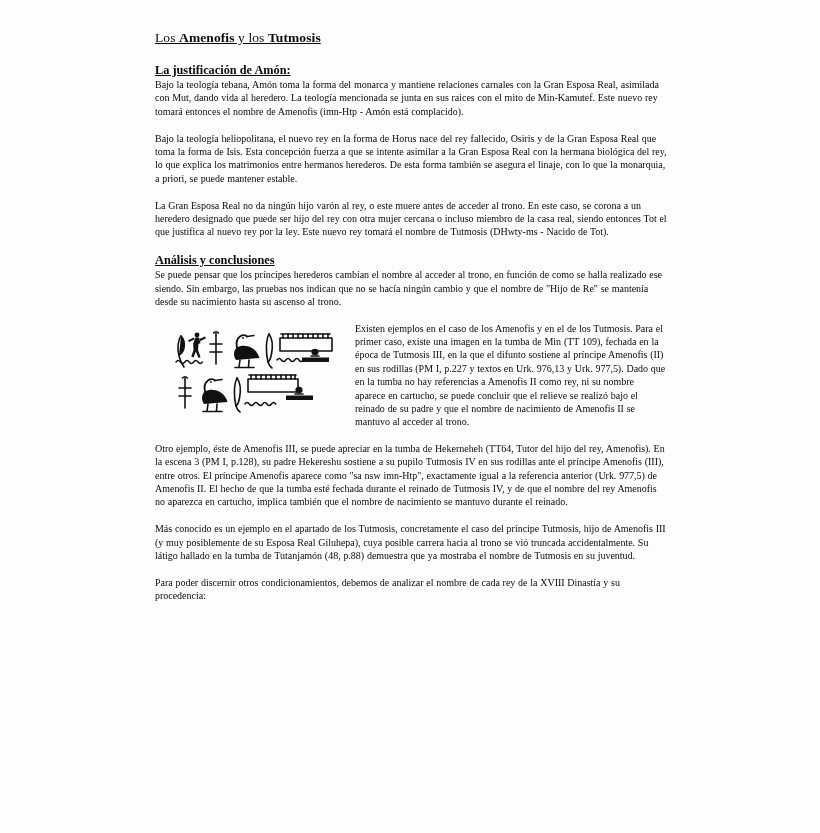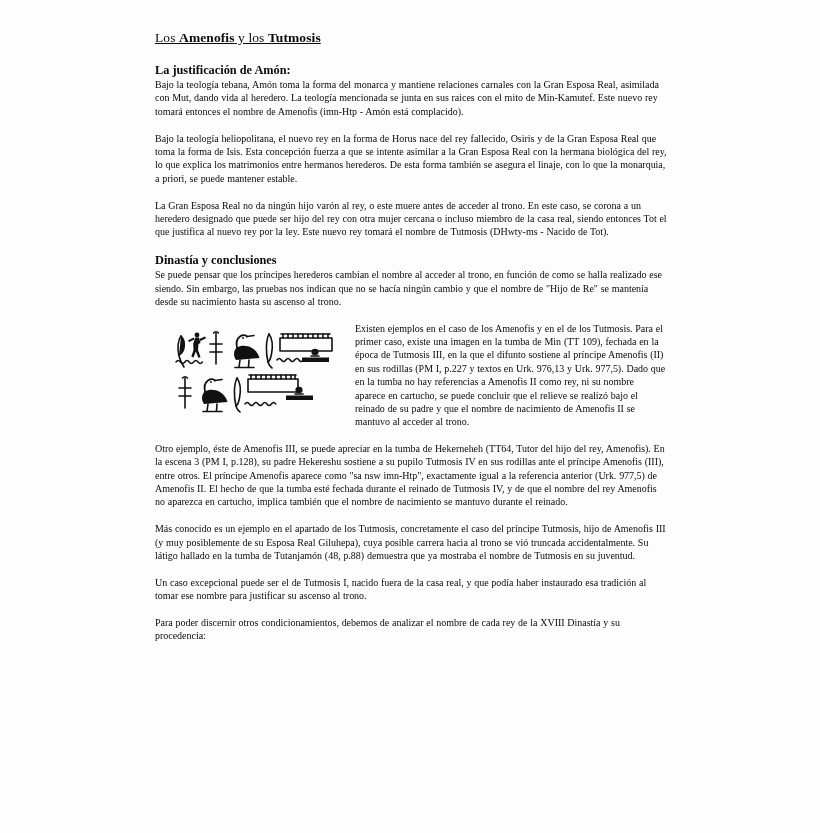--- a/index.html
+++ b/index.html
@@ -37,20 +37,21 @@
     letter-spacing: 0.1px;
   }
   .doc-title b { font-weight: bold; }
   .title-wrap { display: block; }
   .heading-line {
     margin: 0 0 0 0;
     line-height: 1.32;
     font-size: 12.3px;
   }
   .heading-underline {
+    text-decoration: underline;
     font-weight: bold;
     text-align: right;
   }
   p.para {
     font-size: 10px;
     line-height: 1.335;
     margin: 0 0 13.5px 0;
     text-align: left;
     letter-spacing: -0.02px;
     word-spacing: 0.3px;
@@ -78,21 +79,21 @@
 
     <div class="heading-line">
       <span class="heading-underline">La justificación de Amón:</span>
     </div>
     <p class="para">Bajo la teología tebana, Amón toma la forma del monarca y mantiene relaciones carnales con la Gran Esposa Real, asimilada con Mut, dando vida al heredero. La teología mencionada se junta en sus raices con el mito de Min-Kamutef. Este nuevo rey tomará entonces el nombre de Amenofis (imn-Htp - Amón está complacido).</p>
     <p class="para">Bajo la teología heliopolitana, el nuevo rey en la forma de Horus nace del rey fallecido, Osiris y de la Gran Esposa Real que toma la forma de Isis. Esta concepción fuerza a que se intente asimilar a la Gran Esposa Real con la hermana biológica del rey, lo que explica los matrimonios entre hermanos herederos. De esta forma también se asegura el linaje, con lo que la monarquia, a priori, se puede mantener estable.</p>
 
     <p class="para">La Gran Esposa Real no da ningún hijo varón al rey, o este muere antes de acceder al trono. En este caso, se corona a un heredero designado que puede ser hijo del rey con otra mujer cercana o incluso miembro de la casa real, siendo entonces Tot el que justifica al nuevo rey por la ley. Este nuevo rey tomará el nombre de Tutmosis (DHwty-ms - Nacido de Tot).</p>
 
     <div class="heading-line">
-      <span class="heading-underline">Dinastía y conclusiones</span>
+      <span class="heading-underline">Análisis y conclusiones</span>
     </div>
     <p class="para">Se puede pensar que los príncipes herederos cambian el nombre al acceder al trono, en función de como se halla realizado ese siendo. Sin embargo, las pruebas nos indican que no se hacía ningún cambio y que el nombre de "Hijo de Re" se mantenía desde su nacimiento hasta su ascenso al trono.</p>
 
     <div class="glyph-wrap clearfix">
       <div class="glyph-float">
         <svg width="176" height="92" viewBox="0 0 176 92" xmlns="http://www.w3.org/2000/svg">
           <g fill="none" stroke="#111111" stroke-width="1.6" stroke-linecap="round" stroke-linejoin="round">
 
             <path d="M8 10 C5 14 4 22 6 30 C7 34 9 38 11 41"></path>
             <path d="M8 10 C11 13 12 17 11 22 C10 26 8 28 6 29" fill="#111111"></path>
@@ -164,17 +165,16 @@
               <rect x="1" y="9.5" width="27" height="4.5" fill="#111111" stroke="none"></rect>
             </g>
           </g>
         </svg>
       </div>
       <p class="para">Existen ejemplos en el caso de los Amenofis y en el de los Tutmosis. Para el primer caso, existe una imagen en la tumba de Min (TT 109), fechada en la época de Tutmosis III, en la que el difunto sostiene al príncipe Amenofis (II) en sus rodillas (PM I, p.227 y textos en Urk. 976,13 y Urk. 977,5). Dado que en la tumba no hay referencias a Amenofis II como rey, ni su nombre aparece en cartucho, se puede concluir que el relieve se realizó bajo el reinado de su padre y que el nombre de nacimiento de Amenofis II se mantuvo al acceder al trono.</p>
     </div>
 
     <p class="para">Otro ejemplo, éste de Amenofis III, se puede apreciar en la tumba de Hekerneheh (TT64, Tutor del hijo del rey, Amenofis). En la escena 3 (PM I, p.128), su padre Hekereshu sostiene a su pupilo Tutmosis IV en sus rodillas ante el príncipe Amenofis (III), entre otros. El príncipe Amenofis aparece como "sa nsw imn-Htp", exactamente igual a la referencia anterior (Urk. 977,5) de Amenofis II. El hecho de que la tumba esté fechada durante el reinado de Tutmosis IV, y de que el nombre del rey Amenofis no aparezca en cartucho, implica también que el nombre de nacimiento se mantuvo durante el reinado.</p>
     <p class="para">Más conocido es un ejemplo en el apartado de los Tutmosis, concretamente el caso del príncipe Tutmosis, hijo de Amenofis III (y muy posiblemente de su Esposa Real Giluhepa), cuya posible carrera hacia al trono se vió truncada accidentalmente. Su látigo hallado en la tumba de Tutanjamón (48, p.88) demuestra que ya mostraba el nombre de Tutmosis en su juventud.</p>
-    <p class="para">Un caso excepcional puede ser el de Tutmosis I, nacido fuera de la casa real, y que podía haber instaurado esa tradición al tomar ese nombre para justificar su ascenso al trono.</p>
     <p class="para">Para poder discernir otros condicionamientos, debemos de analizar el nombre de cada rey de la XVIII Dinastía y su procedencia:</p>
 
   </div>
 </div>
 
 </body></html>

